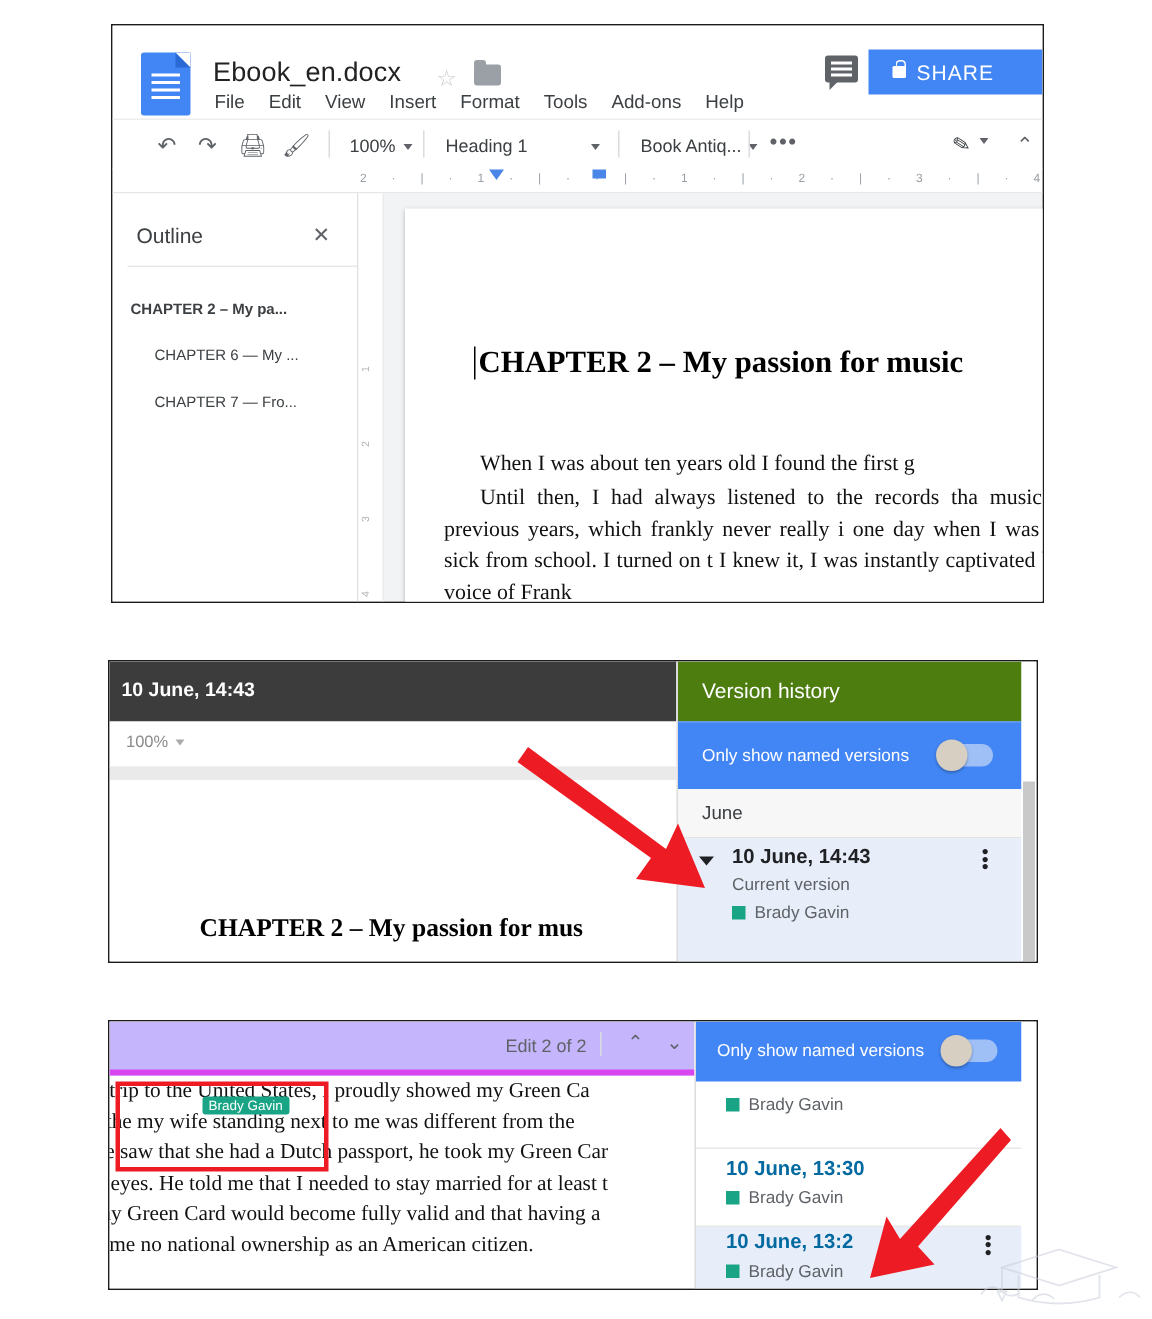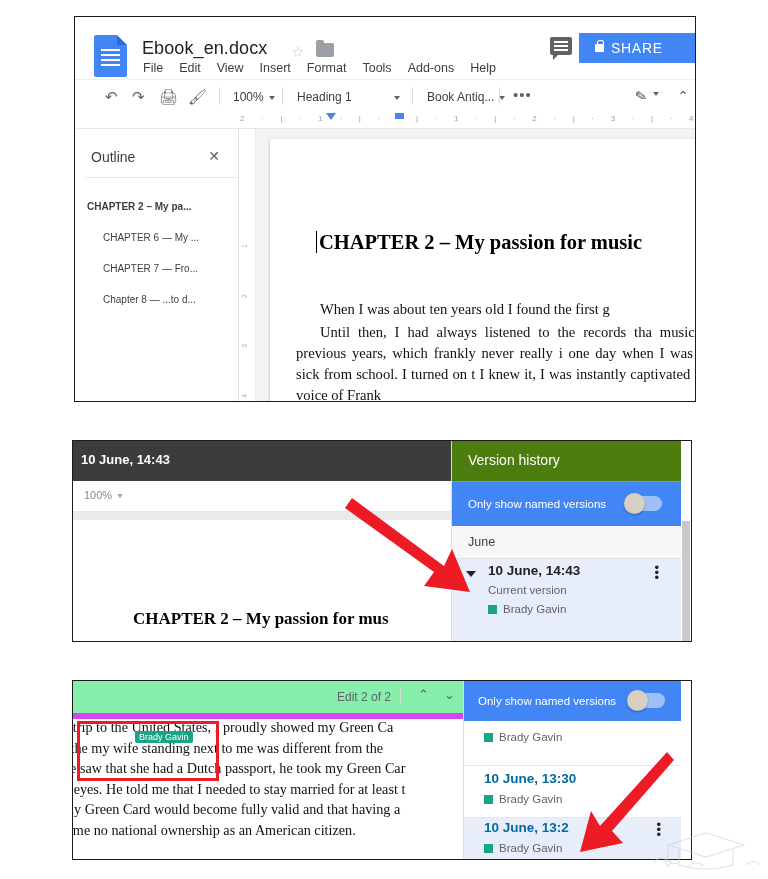--- a/index.html
+++ b/index.html
@@ -99,21 +99,21 @@
   .vh-cur{position:absolute;left:36px;top:25px;font-size:11.5px;color:#5f6368;}
   .vh-user{position:absolute;left:36px;top:44px;font-size:11.5px;color:#5f6368;}
   .vh-dot{display:inline-block;width:9px;height:9px;background:#1aa486;margin-right:6px;vertical-align:-1px;}
   .vh-kebab{position:absolute;right:22px;top:6px;color:#202124;font-size:13px;line-height:5px;text-align:center;}
   .p2-scroll{position:absolute;right:0;top:0;width:10px;bottom:0;background:#fff;}
   .p2-scroll i{position:absolute;left:1px;top:80px;width:8px;bottom:0;background:#c9c9c9;}
 
   
   #panel3{left:72px;top:680px;width:620px;height:180px;}
   .p3-docarea{position:absolute;left:0;top:0;width:390px;height:100%;background:#fff;}
-  .p3-editbar{position:absolute;left:0;top:0;width:390px;height:32px;background:#86efac;border-bottom:6px solid #d946ef;}
+  .p3-editbar{position:absolute;left:0;top:0;width:390px;height:32px;background:#c4b5fd;border-bottom:4px solid #d946ef;}
   .p3-edit{position:absolute;right:72px;top:9px;font-size:12px;color:#5f6368;white-space:nowrap;}
   .p3-vsep{position:absolute;right:62px;top:7px;width:1px;height:16px;background:#dadce0;}
   .p3-up{position:absolute;right:34px;top:6px;font-size:13px;color:#5f6368;}
   .p3-down{position:absolute;right:8px;top:6px;font-size:13px;color:#5f6368;}
   .p3-text{position:absolute;left:-10px;top:36px;right:6px;font-family:"Liberation Serif", serif;font-size:14.2px;color:#111;line-height:20.5px;text-align:justify;}
   .p3-text p{margin:0;}
   .p3-redbox{position:absolute;left:4px;top:40px;width:136px;height:54px;border:3px solid #ed1c24;}
   .p3-tag{position:absolute;left:62px;top:50px;background:#1aa486;color:#fff;font-family:"Liberation Sans",sans-serif;font-size:9px;padding:1px 4px;border-radius:2px;white-space:nowrap;}
 
   .p3-vh{position:absolute;left:390px;top:0;right:10px;bottom:0;background:#fff;border-left:1px solid #dcdcdc;}
@@ -193,21 +193,20 @@
     </div>
 
     <div class="gd-outline">
       <div class="ol-head">Outline</div>
       <div class="ol-x">✕</div>
       <div class="ol-rule"></div>
       <div class="ol-list">
         <div class="ol-item lvl1">CHAPTER 2 – My pa...</div>
         <div class="ol-item lvl2">CHAPTER 6 — My ...</div>
         <div class="ol-item lvl2">CHAPTER 7 — Fro...</div>
-        <div class="ol-item lvl2">Chapter 8 — ...to d...</div>
       </div>
     </div>
 
     <div class="gd-vruler">
       <div class="vr-ticks">
         <span>1</span>
         <span>2</span>
         <span>3</span>
         <span>4</span>
       </div>

